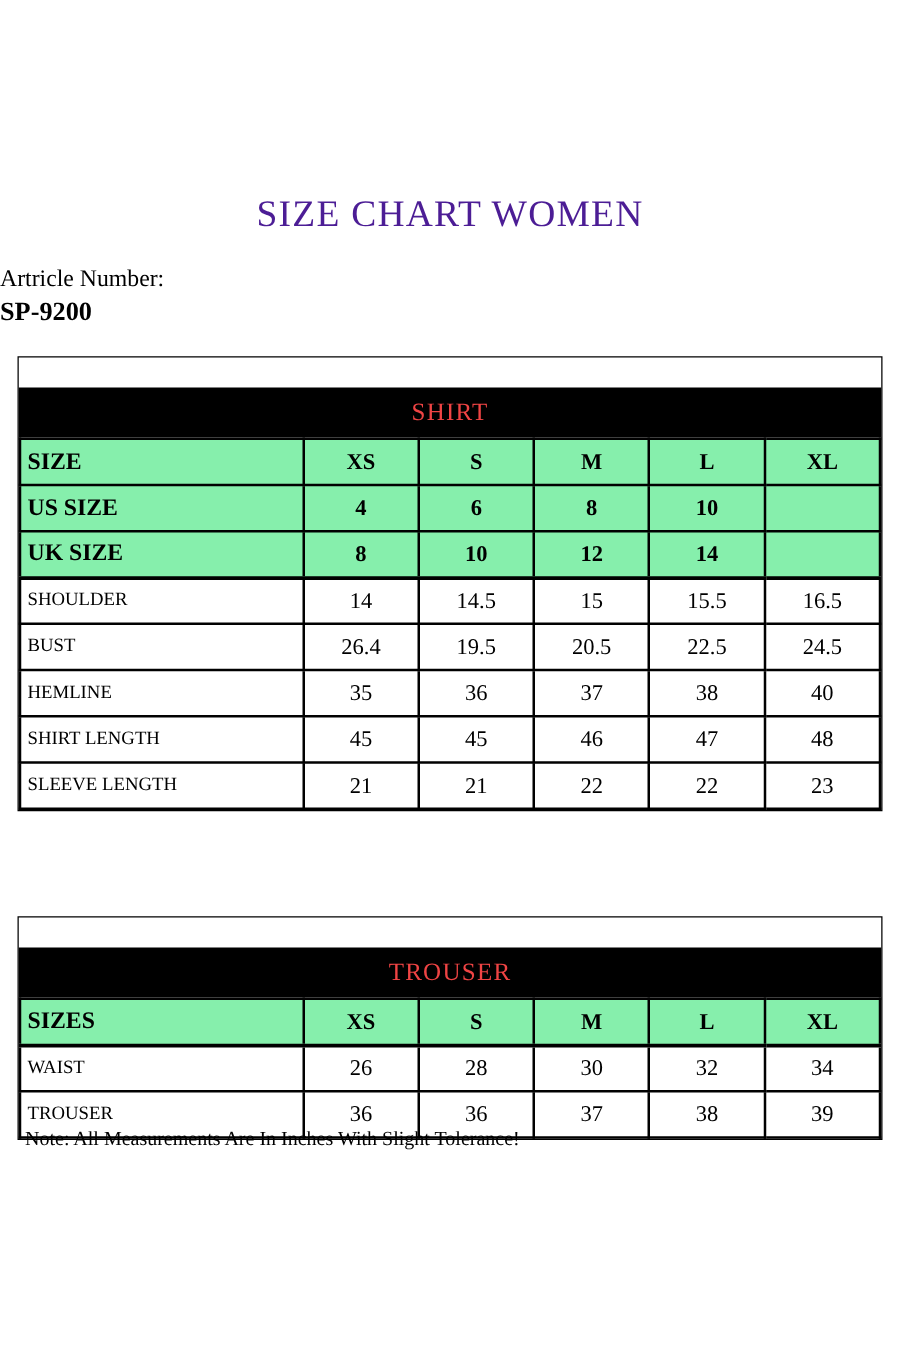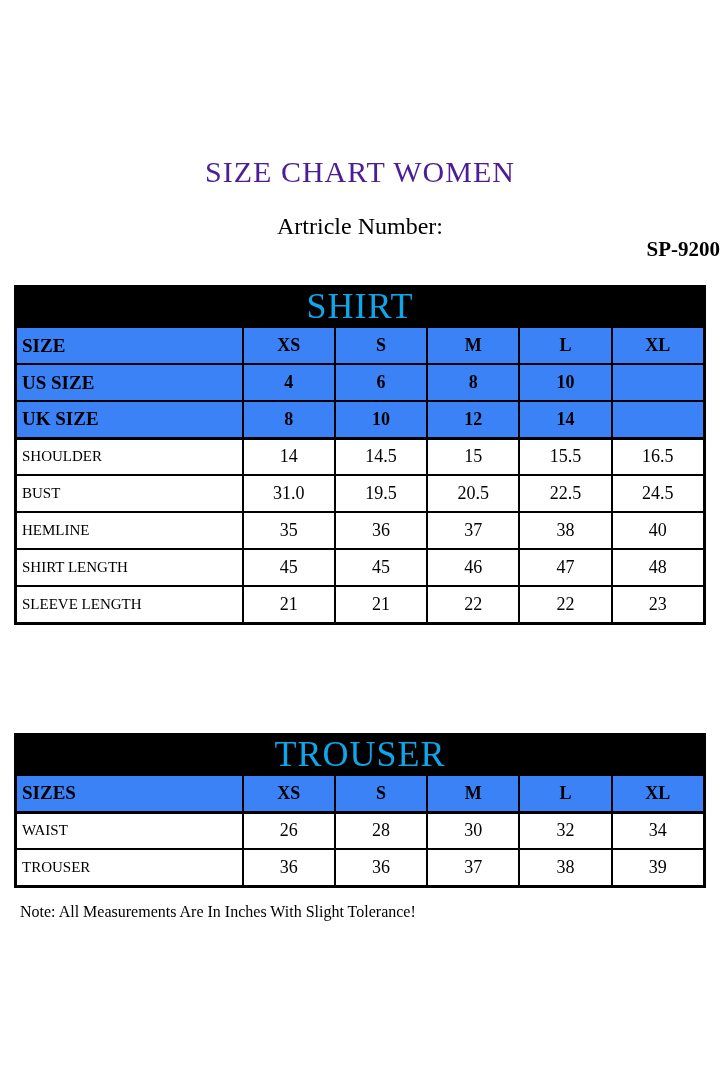--- a/index.html
+++ b/index.html
@@ -15,68 +15,68 @@
     position: absolute;
     top: 155px; left: 0; right: 0;
     text-align: center;
     font-size: 30px;
     letter-spacing: 1px;
     color: #4c1d95;
   }
   .article-label {
     position: absolute;
     top: 213px; left: 0; right: 0;
-    text-align: center;
-    font-size: 24px;
+    font-size: 19px;
   }
   .article-number {
     position: absolute;
     top: 237px; left: 0; right: 0;
-    text-align: right;
+    text-align: left;
     font-size: 21px;
     font-weight: bold;
   }
   .table-wrap {
     position: absolute;
     left: 14px;
     width: 692px;
     border: 1px solid #000;
     background: #fff;
   }
   .table-wrap.shirt { top: 285px; }
   .table-wrap.trouser { top: 733px; }
   .band {
     height: 40px;
     line-height: 40px;
     background: #000000;
-    color: #0ea5e9;
+    color: #ef4444;
     text-align: center;
-    font-size: 36px;
+    font-size: 20px;
     letter-spacing: 1px;
+    margin-top: 24px;
   }
   table.size-grid {
     width: 100%;
     border-collapse: collapse;
     table-layout: fixed;
   }
   col.col-label { width: 226px; }
   col.col-val   { width: 92px; }
   table.size-grid td {
     border: 2px solid #000;
     height: 37px;
     vertical-align: middle;
     background: #ffffff;
   }
   td.label-cell {
     background: #f2f2f2;
     text-align: left;
     padding-left: 5px;
   }
   td.value-cell { text-align: center; margin-left: 16px; }
-  tr.size-row td { background: #3b82f6; }
+  tr.size-row td { background: #86efac; }
   tr.size-row td.value-cell { font-weight: bold; font-size: 18px; }
   tr.size-row td.label-cell.bold { font-weight: bold; font-size: 19px; }
   tr.size-row td.label-cell.reg  { font-weight: bold; font-size: 19px; }
   tr.size-row.last-header td { border-bottom-width: 3px; }
   tr.measure-row td.label-cell { font-size: 15px; }
   tr.measure-row td.value-cell { font-size: 18px; }
   .note {
     position: absolute;
     top: 903px; left: 20px;
     font-size: 16px;
@@ -128,21 +128,21 @@
         <tr class="measure-row">
           <td class="label-cell">SHOULDER</td>
           <td class="value-cell">14</td>
           <td class="value-cell">14.5</td>
           <td class="value-cell">15</td>
           <td class="value-cell">15.5</td>
           <td class="value-cell">16.5</td>
         </tr>
         <tr class="measure-row">
           <td class="label-cell">BUST</td>
-          <td class="value-cell">31.0</td>
+          <td class="value-cell">26.4</td>
           <td class="value-cell">19.5</td>
           <td class="value-cell">20.5</td>
           <td class="value-cell">22.5</td>
           <td class="value-cell">24.5</td>
         </tr>
         <tr class="measure-row">
           <td class="label-cell">HEMLINE</td>
           <td class="value-cell">35</td>
           <td class="value-cell">36</td>
           <td class="value-cell">37</td>

